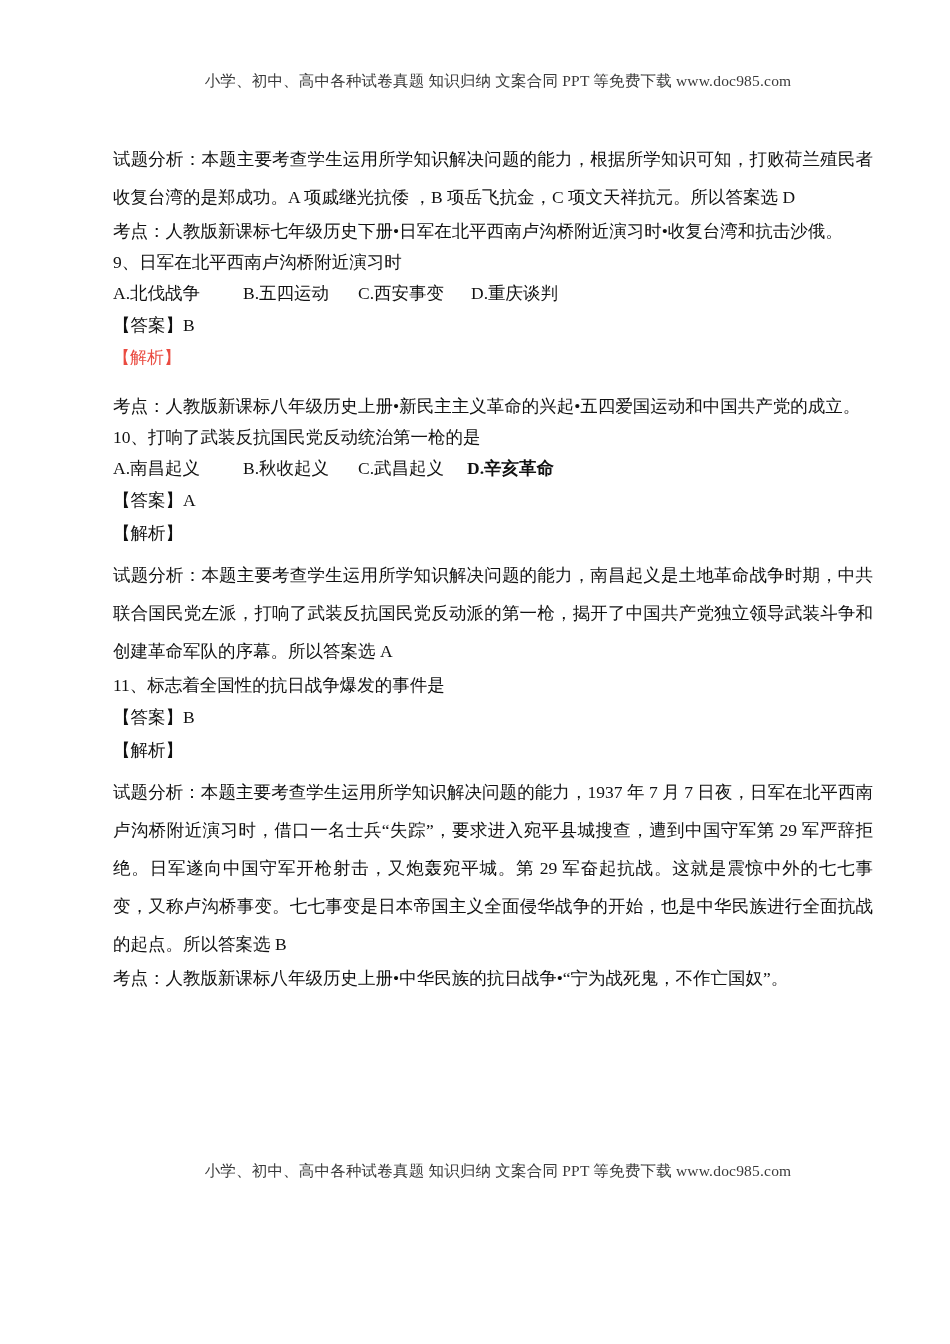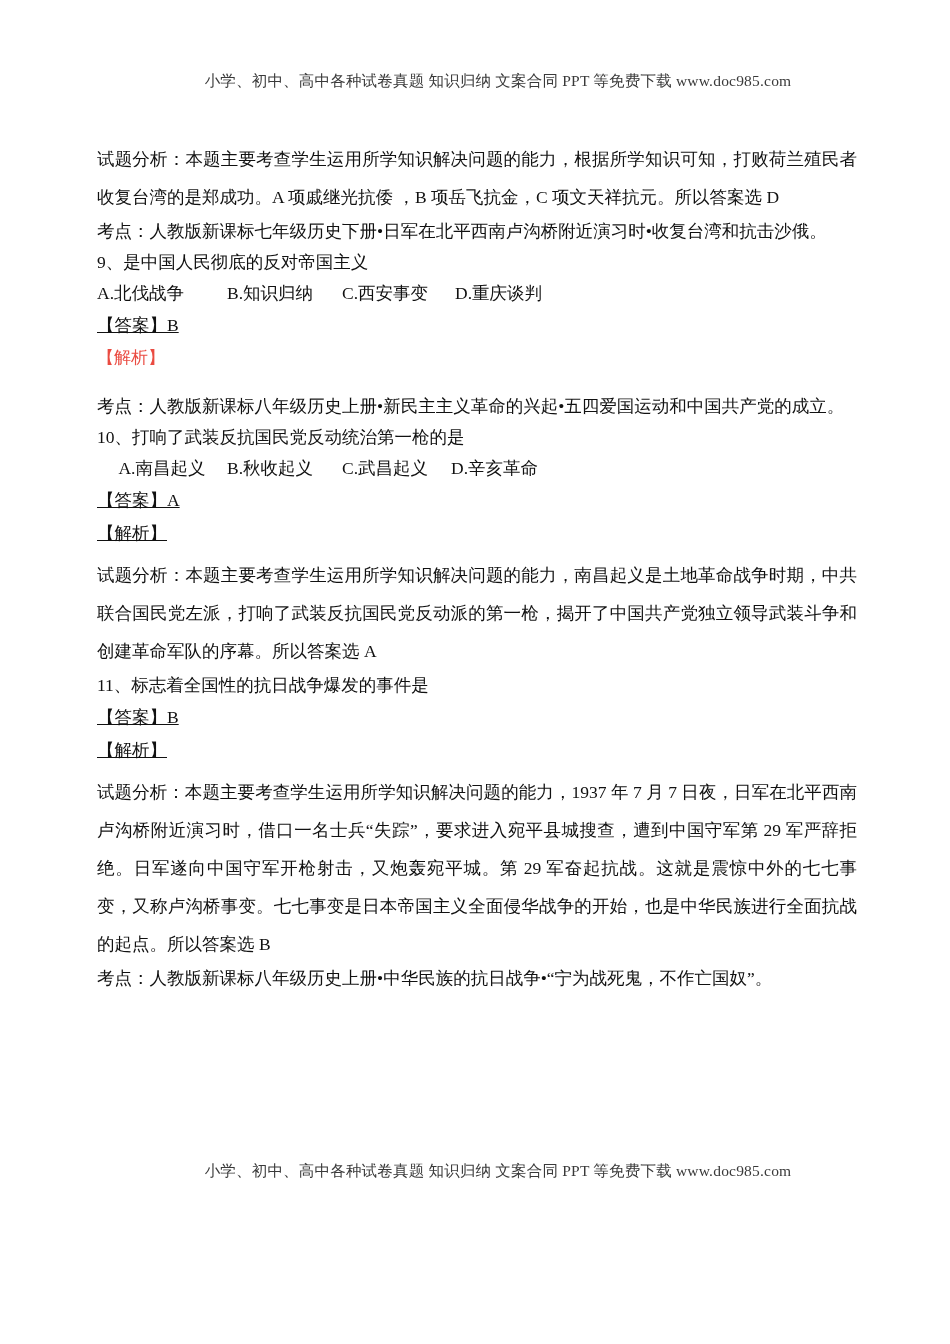--- a/index.html
+++ b/index.html
@@ -36,21 +36,21 @@
     letter-spacing: 0.2px;
     white-space: nowrap;
     margin-left: 23px;
   }
   .watermark-top { top: 71px; }
   .watermark-bottom { top: 1161px; }
 
   
   .content {
     position: absolute;
-    left: 97px;
+    left: 113px;
     top: 140px;
     width: 760px;
   }
 
   
   .p {
     font-family: "Liberation Serif", "DejaVu Serif", serif;
     font-size: 17.5px;
     color: #111111;
     margin: 0;
@@ -97,62 +97,61 @@
     white-space: nowrap;
   }
   .opt { display: inline-block; }
 
   
   .q9 .opt-a  { width: 130px; }
   .q9 .opt-b  { width: 115px; }
   .q9 .opt-c  { width: 113px; }
   .q9 .opt-d  { width: auto; }
 
-  .q10 .opt-a { width: 130px; text-align: center; }
+  .q10 .opt-a { width: 130px; }
   .q10 .opt-b { width: 115px; }
   .q10 .opt-c { width: 109px; }
-  .q10 .opt-d { width: auto; }
+  .q10 .opt-d { width: auto; font-weight: bold; }
 
   .q11 .opt-a { width: 152px; }
   .q11 .opt-b { width: 105px; }
   .q11 .opt-c { width: 134px; }
   .q11 .opt-d { width: auto; }
 
   .answer-line,
   .explain-line {
     font-family: "Liberation Serif", "DejaVu Serif", serif;
     font-size: 17.5px;
     line-height: 33px;
     color: #111111;
-    text-decoration: underline;
   }
 
   .spacer-12 { height: 12px; }
   .spacer-6  { height: 6px; }
 </style>
 </head>
 <body>
 
 <div class="page">
 
   <div class="watermark watermark-top">小学、初中、高中各种试卷真题 知识归纳 文案合同 PPT 等免费下载  www.doc985.com</div>
 
   <div class="content">
 
     <p class="p p-wide">试题分析：本题主要考查学生运用所学知识解决问题的能力，根据所学知识可知，打败荷兰殖民者收复台湾的是郑成功。A 项戚继光抗倭 ，B 项岳飞抗金，C 项文天祥抗元。所以答案选 D</p>
 
     <p class="p p-tight">考点：人教版新课标七年级历史下册•日军在北平西南卢沟桥附近演习时•收复台湾和抗击沙俄。</p>
 
     <div>
       <p class="p p-tight">
-        <span>9、</span><span>是中国人民彻底的反对帝国主义</span>
+        <span>9、</span><span>日军在北平西南卢沟桥附近演习时</span>
       </p>
 
       <div class="options q9">
-        <span class="opt opt-a"><span>A.</span><span>北伐战争</span></span><span class="opt opt-b"><span>B.</span><span>知识归纳</span></span><span class="opt opt-c"><span>C.</span><span>西安事变</span></span><span class="opt opt-d"><span>D.</span><span>重庆谈判</span></span>
+        <span class="opt opt-a"><span>A.</span><span>北伐战争</span></span><span class="opt opt-b"><span>B.</span><span>五四运动</span></span><span class="opt opt-c"><span>C.</span><span>西安事变</span></span><span class="opt opt-d"><span>D.</span><span>重庆谈判</span></span>
       </div>
 
       <div class="answer-line">
         <span>【答案】</span><span>B</span>
       </div>
 
       <div class="label-red">【解析】</div>
 
       <div class="spacer-6"></div>
 

